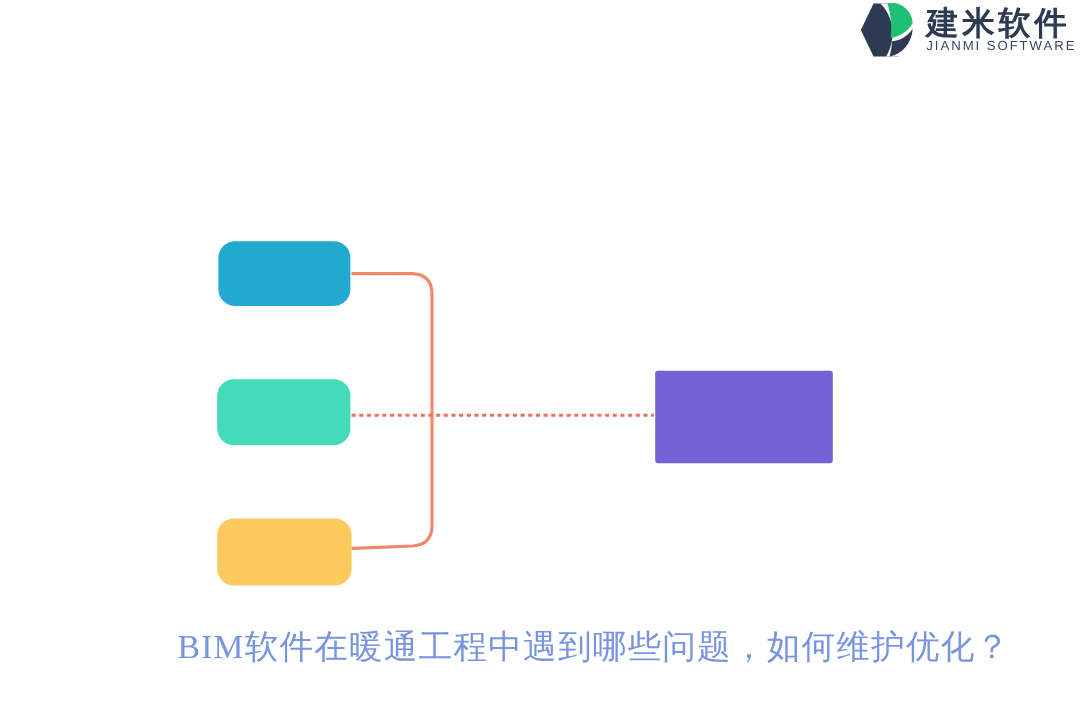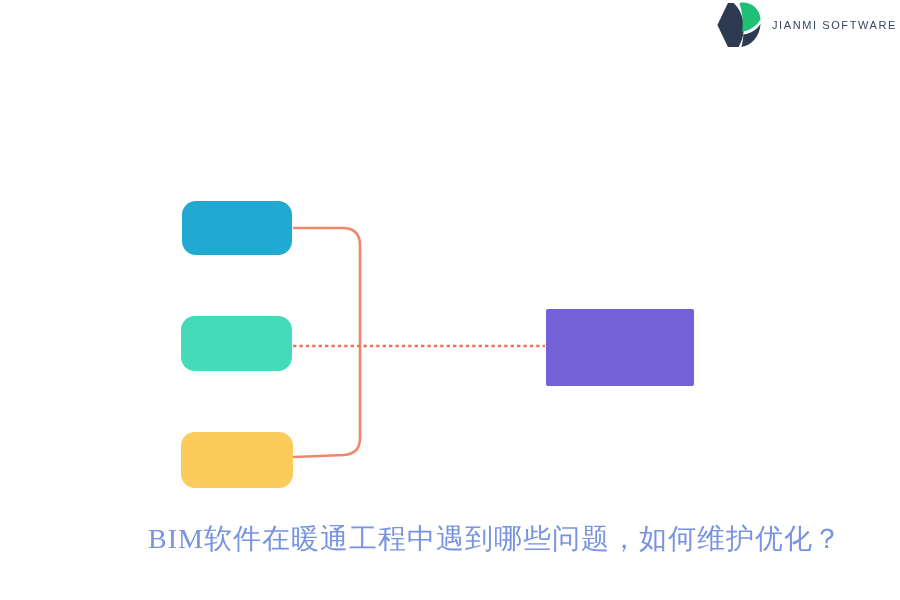--- a/index.html
+++ b/index.html
@@ -51,20 +51,21 @@
 
     <path d="M14,2 L36,2 L47,25 L36,48 L14,48 L3,25 Z" fill="#2E3A52"></path>
 
     <path d="M20,2 L48,2 L48,48 L25,48 C34,33 32,14 20,2 Z" fill="#ffffff"></path>
 
     <path d="M26,2 C37,0 47,7 48,19 C44,27 35,31 29,32 C30,21 29,11 26,2 Z" fill="#1FBF75"></path>
 
     <path d="M30,35 C38,34 44,30 48,24 C47,37 39,46 28,48 C29,44 30,39 30,35 Z" fill="#2E3A52"></path>
   </svg>
   <div class="brand">
+    <div class="brand-name">建米软件</div>
     <div class="brand-sub">JIANMI SOFTWARE</div>
   </div>
 </div>
 
 <div>
 
   <svg class="connectors" aria-hidden="true">
 
     <path d="M 294 228 L 344 228 Q 360 229 360 245 L 360 438 Q 360 454 344 455 L 294 457" fill="none" stroke="#F0876D" stroke-width="2.6" stroke-linecap="round"></path>
 

